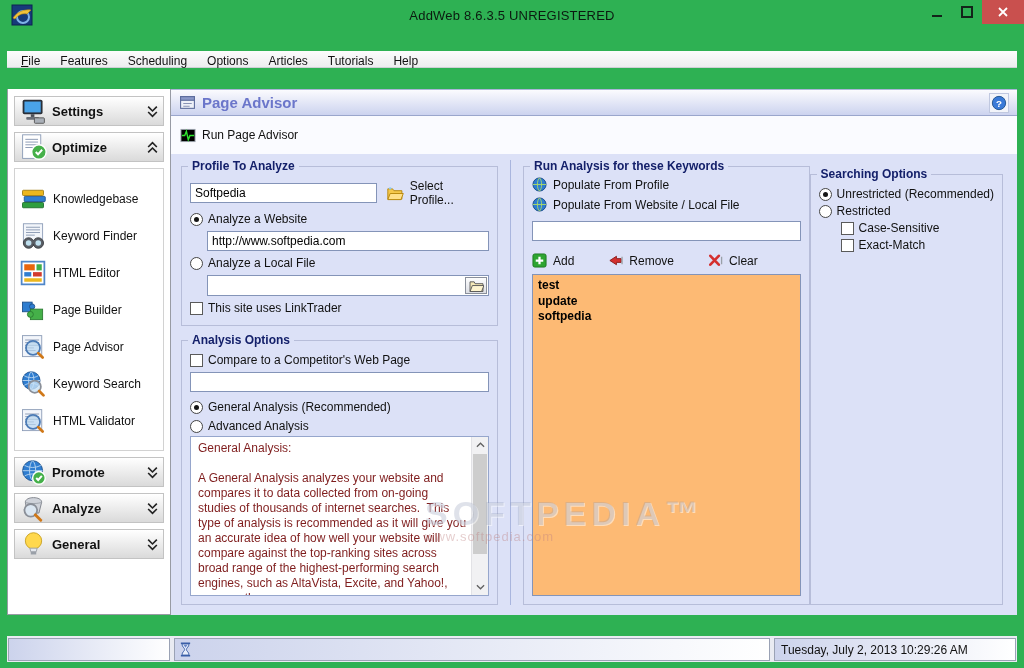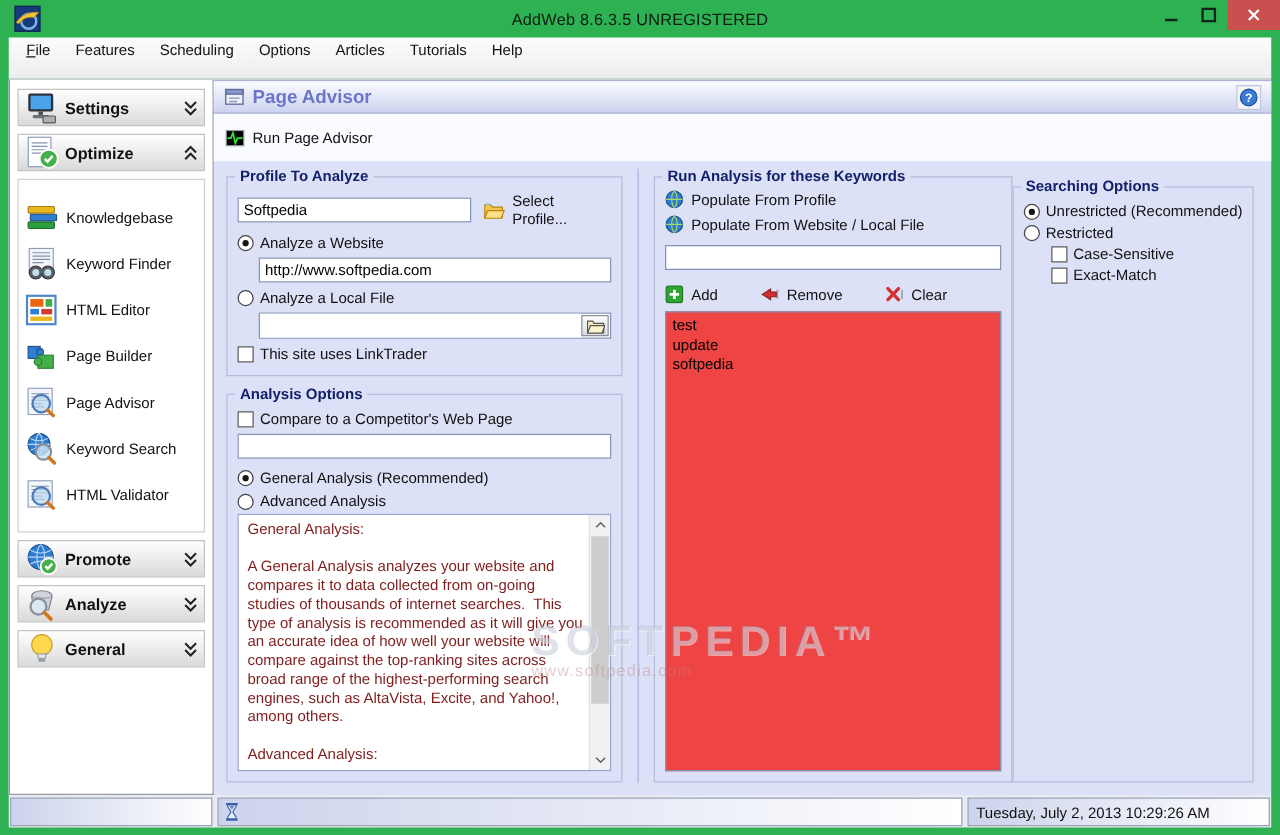--- a/index.html
+++ b/index.html
@@ -1,30 +1,30 @@
 <!DOCTYPE html>
 <html><head>
 <meta charset="utf-8">
 <style>
   * { box-sizing: border-box; margin: 0; padding: 0; }
   body { font-family: "Liberation Sans", sans-serif; background:#555; }
   .window { position:relative; width:1024px; height:668px; background:#2eb153;
-            padding:0 7px 6px 7px; display:flex; flex-direction:column; overflow:hidden; }
+            padding:0 7px 6px 7px; display:flex; flex-direction:column; overflow:hidden;gap:21px; }
 
   
   .titlebar { height:30px; position:relative; flex:0 0 auto; }
   .tb-icon { position:absolute; left:4px; top:4px; width:22px; height:22px; }
   .tb-title { position:absolute; left:0; right:0; top:8px; text-align:center;
               font-size:13px; color:#0b1b10; letter-spacing:.2px; }
   .tb-btns { position:absolute; right:-7px; top:0; display:flex; align-items:flex-start; }
   .tb-btn { width:30px; height:24px; display:flex; align-items:center; justify-content:center; cursor:default; }
   .tb-btn.close { width:42px; background:#c9504e; }
 
   
-  .menubar { height:34px; flex:0 0 auto; background:linear-gradient(#fcfcfc,#ededef);
+  .menubar { height:17px; flex:0 0 auto; background:linear-gradient(#fcfcfc,#ededef);
              border-bottom:1px solid #cfd0d6; display:flex; align-items:stretch; padding-left:4px; }
   .menu-item { display:inline-block; padding:3px 10px 0 10px; font-size:12px; color:#111; }
   .menu-item.first::first-letter { text-decoration:underline; }
 
   
   .content-row { flex:1 1 auto; display:flex; min-height:0; background:#dce1f7; }
 
   
   .sidebar { width:164px; flex:0 0 auto; background:#fff; border:1px solid #989ba4;
              border-top:none; padding:7px 6px; overflow:hidden; }
@@ -73,22 +73,22 @@
                 border:1px solid #8a8f9a; display:flex; align-items:center; justify-content:center; cursor:pointer; }
 
   .desc-wrap { flex:1; display:flex; border:1px solid #96a6cc; background:#fff; min-height:0; margin-top:2px; }
   .desc-text { flex:1; padding:4px 4px 4px 7px; font-size:12px; line-height:1.25; color:#7f1d1d;
                white-space:pre-wrap; overflow:hidden; }
   .scrollbar { width:17px; flex:0 0 auto; background:#f1f1f3; position:relative; border-left:1px solid #e2e2e6; }
   .sb-arrow { position:absolute; left:0; width:17px; height:16px; display:flex; align-items:center; justify-content:center; cursor:pointer; }
   .sb-up { top:0; } .sb-down { bottom:0; }
   .sb-thumb { position:absolute; left:1px; right:1px; top:17px; bottom:26%; background:#cdcdcd; cursor:pointer; }
 
-  .listbox { flex:1; border:1px solid #8494b8; background:#ef4444; padding:3px 5px; min-height:0;
-             font-size:12px; line-height:1.3; overflow:hidden; }
+  .listbox { flex:1; border:1px solid #8494b8; background:#fdba74; padding:3px 5px; min-height:0;
+             font-size:12px; line-height:1.3; overflow:hidden;font-weight:bold; }
   .lb-item { cursor:default; }
 
   .kw-buttons { display:flex; align-items:center; gap:34px; margin:7px 0 6px 0; }
 
   
   .statusbar { height:26px; flex:0 0 auto; background:#e9ebf2; display:flex; gap:4px; padding:2px 1px 1px 1px; }
   .seg { border:1px solid #9aa2b5; background:linear-gradient(to right,#ccd3ec,#ffffff);
          display:flex; align-items:center; font-size:12px; color:#111; }
   .seg-left { width:162px; flex:0 0 auto; }
   .seg-mid { flex:1 1 auto; padding-left:4px; }

